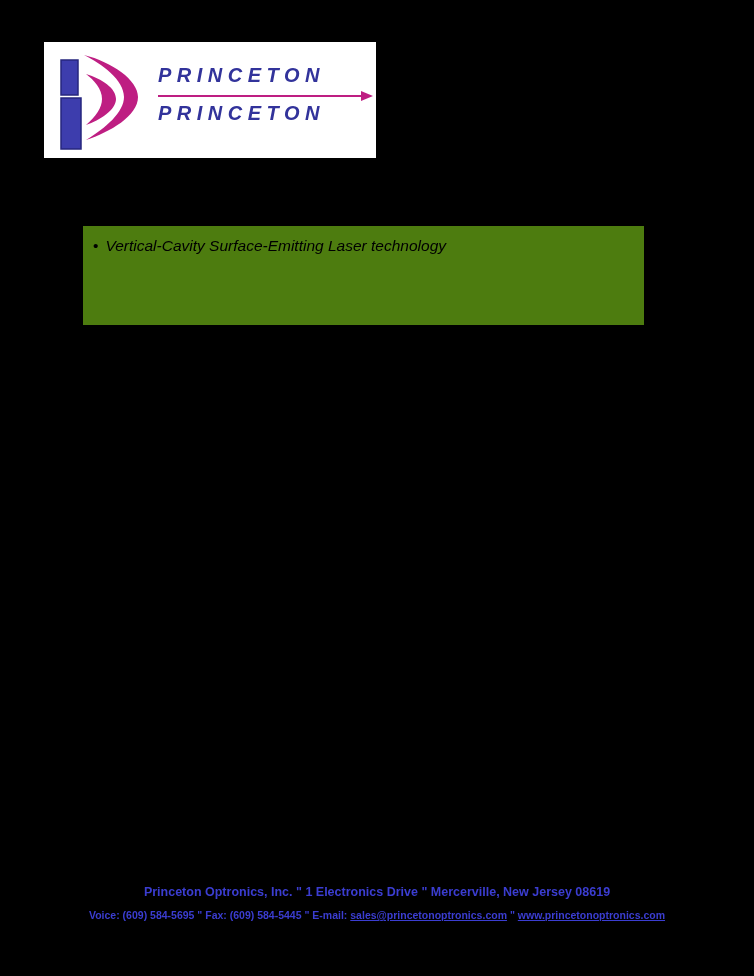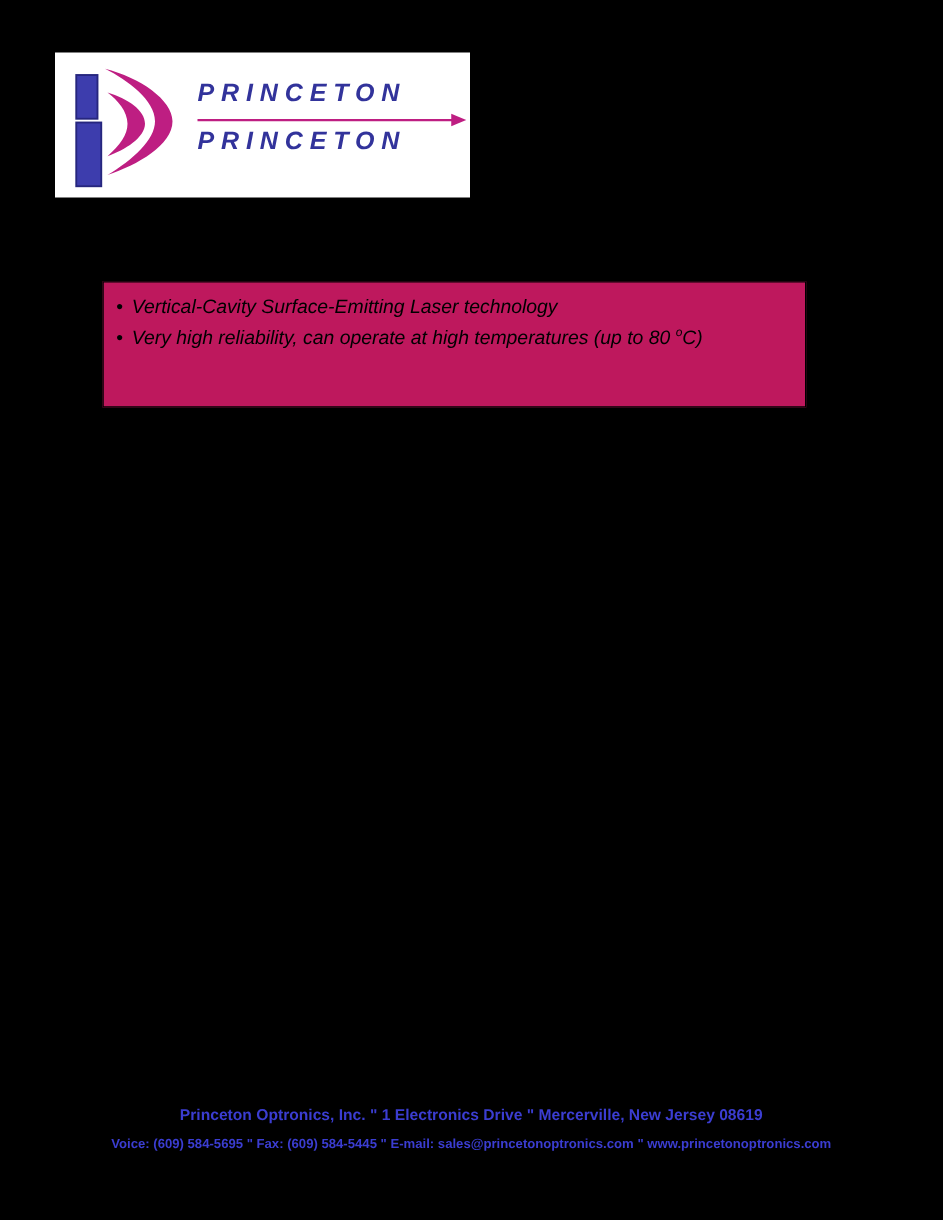--- a/index.html
+++ b/index.html
@@ -29,21 +29,21 @@
     font-family:"Liberation Sans", sans-serif;
   }
   .brand-line1{top:22px;}
   .brand-line2{top:60px;}
 
   
   .feature-box{
     position:absolute;left:82px;top:225px;
     width:563px;height:101px;
     box-sizing:border-box;
-    background:#be185d;
+    background:#4d7c0f;
     border:1px solid #000000;
     padding:6px 8px 0 10px;
   }
   .feat-line{
     font-style:italic;
     color:#000000;
     font-size:15.5px;
     line-height:20.4px;
     white-space:nowrap;
   }
@@ -60,21 +60,21 @@
     white-space:nowrap;
   }
   .footer-line2{
     position:absolute;left:0;top:909px;width:754px;
     text-align:center;
     color:#3B3DD1;
     font-weight:bold;
     font-size:10.5px;
     white-space:nowrap;
   }
-  .footer-link{}
+  .footer-link{text-decoration:underline;}
 </style>
 </head>
 <body>
 
 <div class="logo-card">
   <svg class="logo-svg" width="332" height="116" viewBox="0 0 332 116">
     <g>
       <rect x="17" y="18" width="17" height="35" fill="#3D3DAD" stroke="#26267E" stroke-width="1.5"></rect>
       <rect x="17" y="56" width="20" height="51" fill="#3D3DAD" stroke="#26267E" stroke-width="1.5"></rect>
       <path d="M 40 13 C 68 20, 94 38, 94 55 C 94 74, 66 90, 42 98 C 62 86, 80 70, 80 55 C 80 38, 58 22, 40 13 Z" fill="#BE1E82"></path>
@@ -86,22 +86,19 @@
     </g>
   </svg>
   <div class="brand-line brand-line1">PRINCETON</div>
   <div class="brand-line brand-line2">PRINCETON</div>
 </div>
 
 <div class="feature-box">
   <div class="feat-line">
     <span class="bullet">•</span><span>Vertical-Cavity Surface-Emitting Laser technology</span><sup></sup><span></span>
   </div>
-  <div class="feat-line">
-    <span class="bullet">•</span><span>Very high reliability, can operate at high temperatures (up to 80 </span><sup>o</sup><span>C)</span>
-  </div>
 </div>
 
 <div class="footer-line1">Princeton Optronics, Inc. " 1 Electronics Drive " Mercerville, New Jersey 08619</div>
 
 <div class="footer-line2">
   <span>Voice: (609) 584-5695 " Fax: (609) 584-5445 " E-mail: </span><span class="footer-link">sales@princetonoptronics.com</span><span> " </span><span class="footer-link">www.princetonoptronics.com</span>
 </div>
 
 </body></html>

